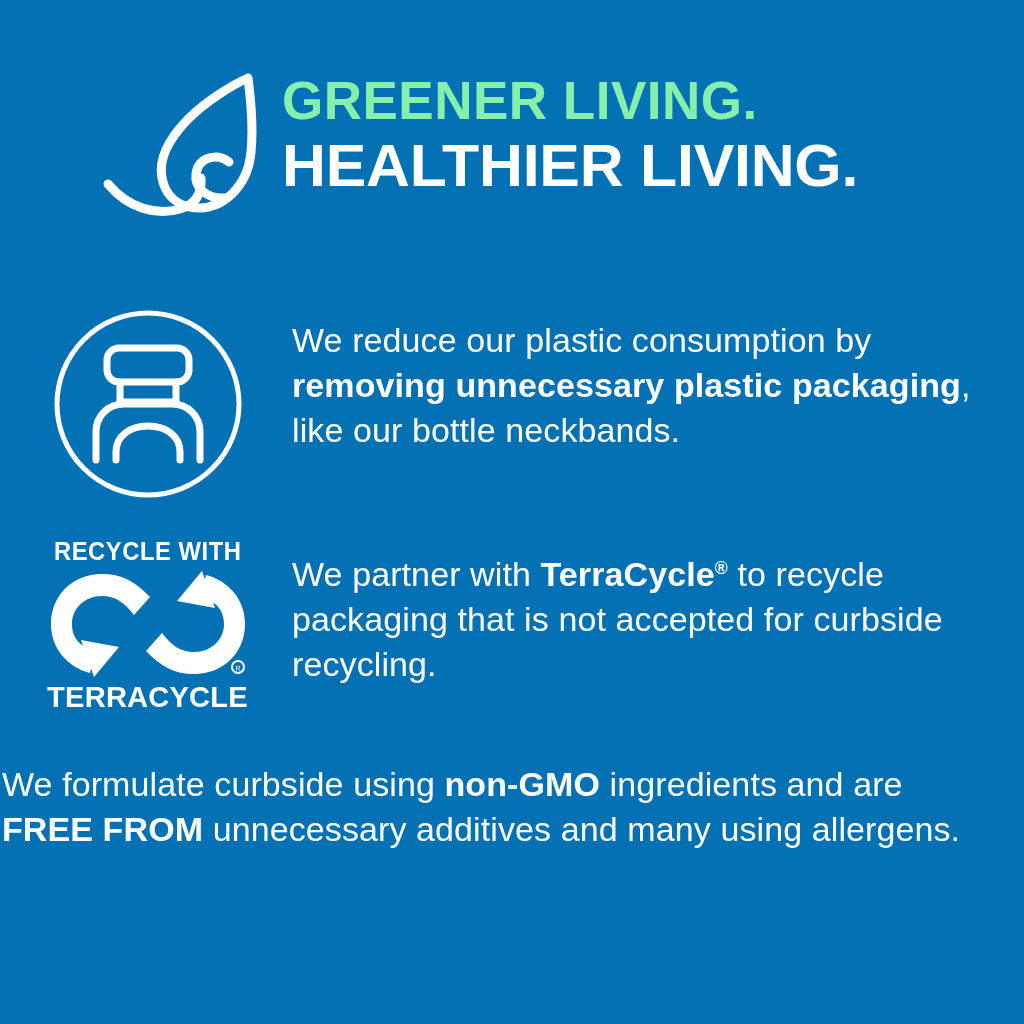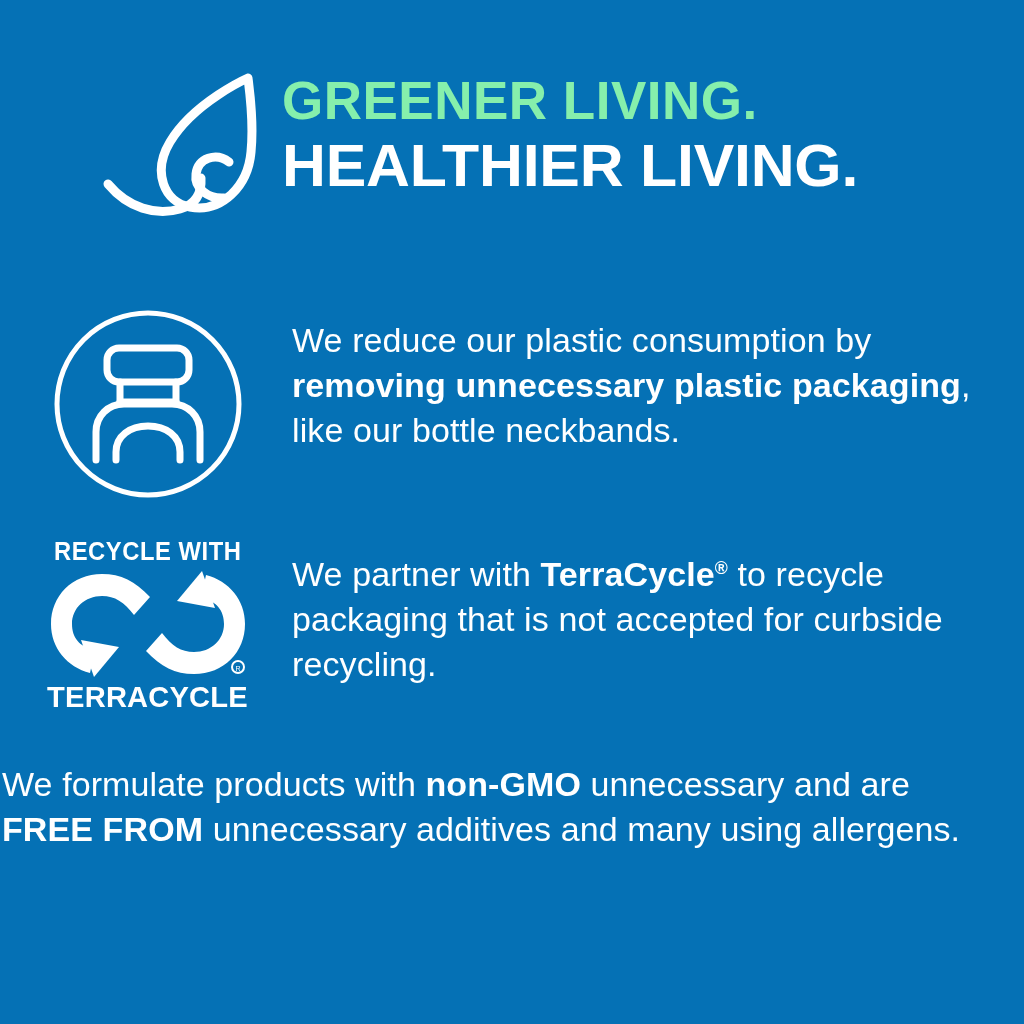--- a/index.html
+++ b/index.html
@@ -256,17 +256,17 @@
         <div class="tc-bottom">TERRACYCLE</div>
       </div>
     </div>
     <div class="text-col">
       <div class="body-text"><span>We partner with </span><b>TerraCycle</b><b><span class="reg">®</span></b><span> to recycle packaging that is not accepted for curbside recycling.</span></div>
     </div>
   </div>
 
   <div class="row row-3">
     <div class="text-col">
-      <div class="body-text"><span>We formulate products with </span><b>non-GMO</b><span> unnecessary and are </span><b>FREE FROM</b><span> unnecessary additives and many using allergens.</span></div>
+      <div class="body-text"><span>We formulate curbside using </span><b>non-GMO</b><span> ingredients and are </span><b>FREE FROM</b><span> unnecessary additives and many using allergens.</span></div>
     </div>
   </div>
 
 </div>
 
 </body></html>

